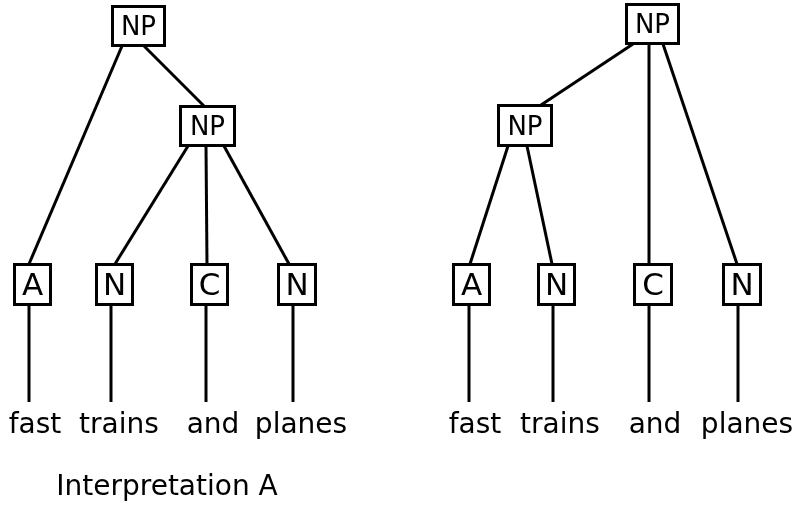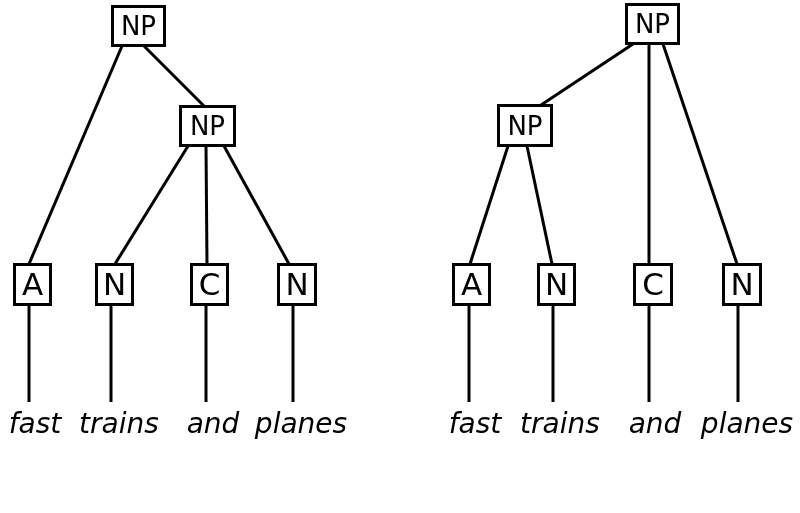--- a/index.html
+++ b/index.html
@@ -31,21 +31,20 @@
     display: flex;
     align-items: center;
     justify-content: center;
     color: #000000;
     line-height: 1;
   }
   .np { font-size: 26px; }
   .leaf { font-size: 31px; }
   .word {
     position: absolute;
-    font-style: italic;
     font-size: 28px;
     line-height: 1;
     transform: translateX(-50%);
     white-space: nowrap;
     color: #000000;
   }
   .caption {
     position: absolute;
     font-size: 28px;
     line-height: 1;
@@ -104,20 +103,21 @@
   </div>
   <div class="node leaf" style="left:277px; top:263px; width:40px; height:43px;">
     <span>N</span>
   </div>
 
   <span class="word" style="left:35px;  top:410px;">fast</span>
   <span class="word" style="left:119px; top:410px;">trains</span>
   <span class="word" style="left:213px; top:410px;">and</span>
   <span class="word" style="left:301px; top:410px;">planes</span>
 
+  <span class="caption" style="left:167px; top:472px;">Interpretation A</span>
 
   <div class="node np" style="left:625px; top:3px; width:55px; height:42px;">
     <span>NP</span>
   </div>
   <div class="node np" style="left:497px; top:104px; width:56px; height:43px;">
     <span>NP</span>
   </div>
 
   <div class="node leaf" style="left:452px; top:263px; width:39px; height:43px;">
     <span>A</span>

